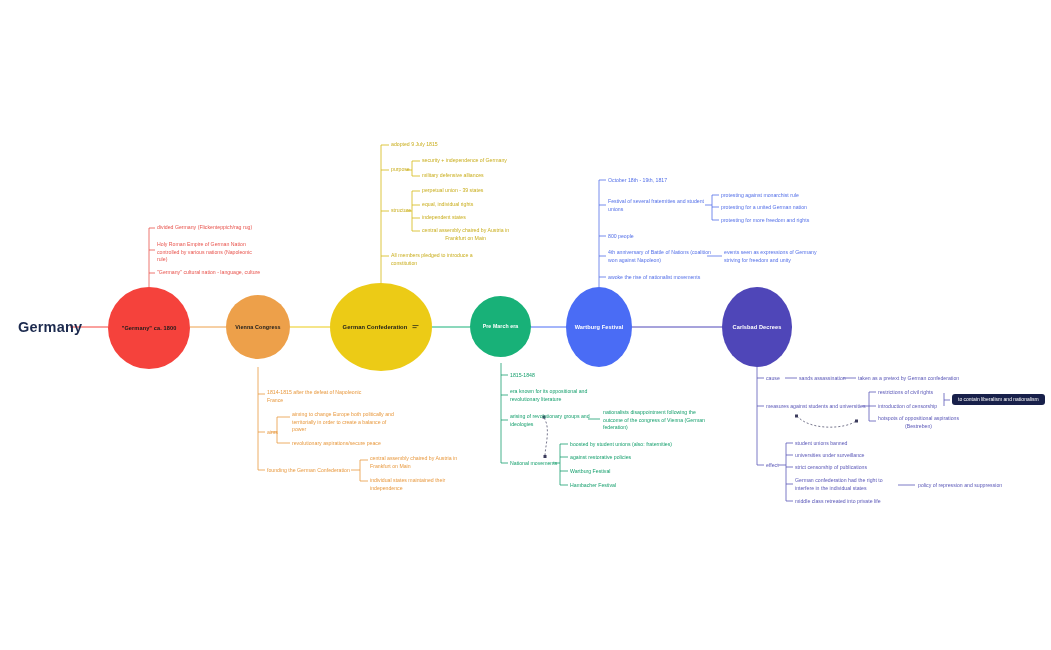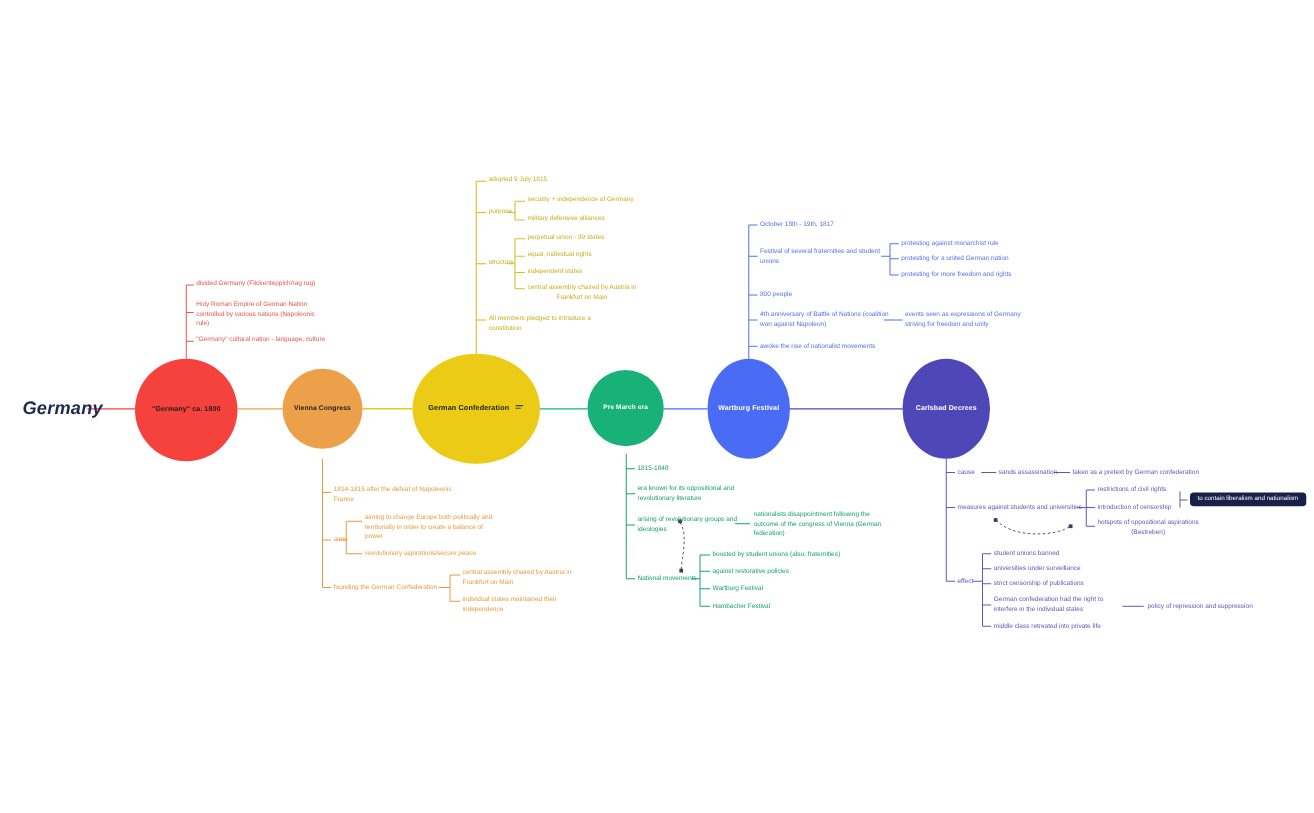--- a/index.html
+++ b/index.html
@@ -100,21 +100,21 @@
     <path d="M869,392 L876,392 M869,406 L876,406 M869,421 L876,421" stroke="#5b58b8" stroke-width="0.8"></path>
     <path d="M944,393 L944,406 M944,400 L950,400" stroke="#5b58b8" stroke-width="0.8" fill="none"></path>
     <path d="M797,416 C810,431 846,429 856,421" stroke="#3b3b5c" stroke-width="0.7" fill="none" stroke-dasharray="2,2"></path>
     <rect x="795" y="414.5" width="3" height="3" fill="#3b3b5c"></rect>
     <rect x="855" y="419.5" width="3" height="3" fill="#3b3b5c"></rect>
     <path d="M778,465 L786,465 M786,443 L786,501" stroke="#5b58b8" stroke-width="0.8" fill="none"></path>
     <path d="M786,443 L793,443 M786,455 L793,455 M786,467 L793,467 M786,484 L793,484 M786,501 L793,501" stroke="#5b58b8" stroke-width="0.8"></path>
     <path d="M898,485 L915,485" stroke="#5b58b8" stroke-width="0.8"></path>
   </svg>
 
-  <div class="root-label" style="left:18px;top:319px;font-style:italic;">Germany</div>
+  <div class="root-label" style="left:18px;top:319px;">Germany</div>
 
   <div class="node" style="left:108px;top:287px;width:82px;height:82px;background:#f5423c;font-size:5.6px;">
     <span class="lbl">"Germany" ca. 1800</span>
   </div>
 
   <div class="node" style="left:226px;top:295px;width:64px;height:64px;background:#eda04a;font-size:5.4px;">
     <span class="lbl">Vienna Congress</span>
   </div>
 
   <div class="node" style="left:330px;top:283px;width:102px;height:88px;background:#eccb16;font-size:5.8px;border-radius:50%;">

